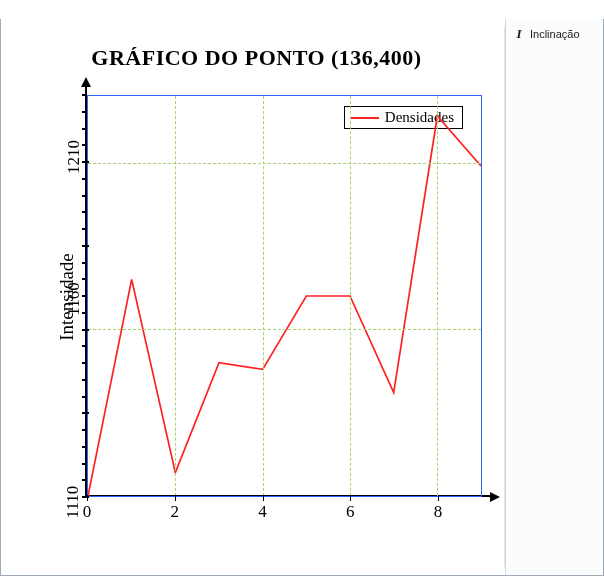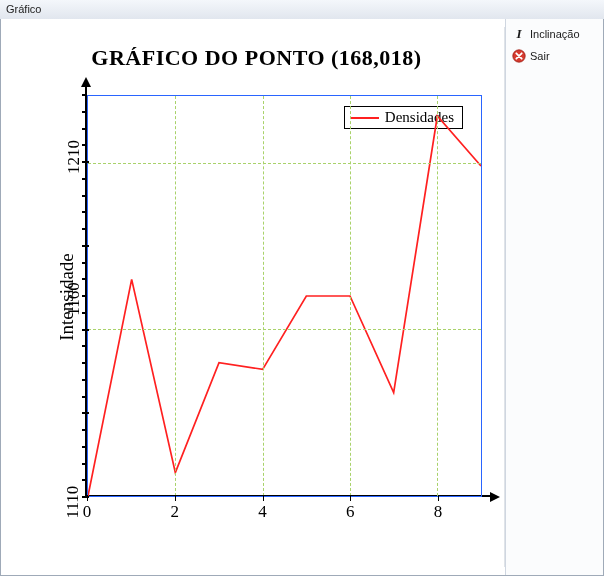--- a/index.html
+++ b/index.html
@@ -195,28 +195,25 @@
     width: 14px; height: 14px;
     display: inline-flex;
     align-items: center; justify-content: center;
   }
   .icon-exit svg { display:block; }
 </style>
 </head>
 <body>
 
 <div class="window">
-  <div class="titlebar">
-    <span>Gráfico</span>
-  </div>
 
   <div class="client">
 
     <div class="chart-panel">
-      <div class="chart-title">GRÁFICO DO PONTO (168,018)</div>
+      <div class="chart-title">GRÁFICO DO PONTO (136,400)</div>
 
       <div class="axis-y"></div>
       <div class="axis-x"></div>
       <div class="arrow-up"></div>
       <div class="arrow-right"></div>
 
       <span class="ylab-1110" style="left:48px; bottom:55px;">1110</span>
       <span class="ylab-1160" style="left:48px; top:50%; margin-top:-8px;">1160</span>
       <span class="ylab-1210" style="left:48px; top:120px;">1210</span>
 
@@ -273,25 +270,16 @@
         <span class="xlab" style="left: 341.333px;">6</span>
         <div class="xtick" style="left: 429.111px;"></div>
         <span class="xlab" style="left: 429.111px;">8</span>
       </div>
 
     <div class="side">
       <div class="item">
         <span class="icon-italic">I</span>
         <span>Inclinação</span>
       </div>
-      <div class="item">
-        <span class="icon-exit">
-          <svg width="14" height="14" viewBox="0 0 14 14">
-            <circle cx="7" cy="7" r="6.2" fill="#d63a2e" stroke="#9c1f16" stroke-width="0.8"></circle>
-            <path d="M4.3 4.3 L9.7 9.7 M9.7 4.3 L4.3 9.7" stroke="#fff" stroke-width="1.8" stroke-linecap="round"></path>
-          </svg>
-        </span>
-        <span>Sair</span>
-      </div>
     </div>
 
   </div>
 </div>
 
 </body></html>

